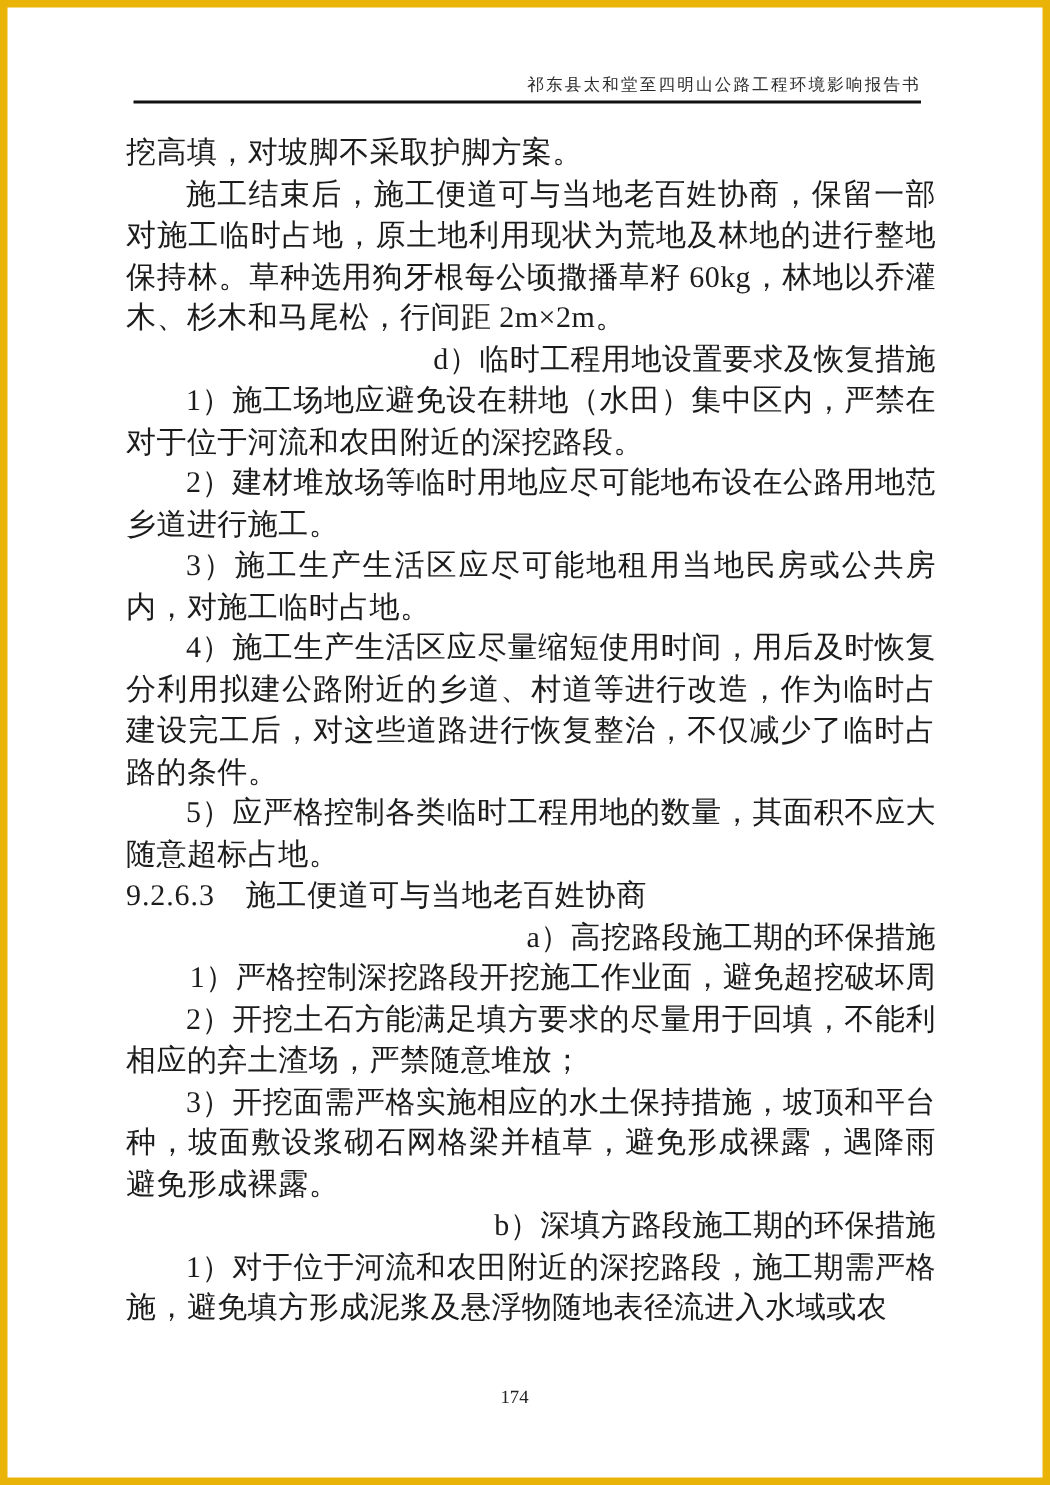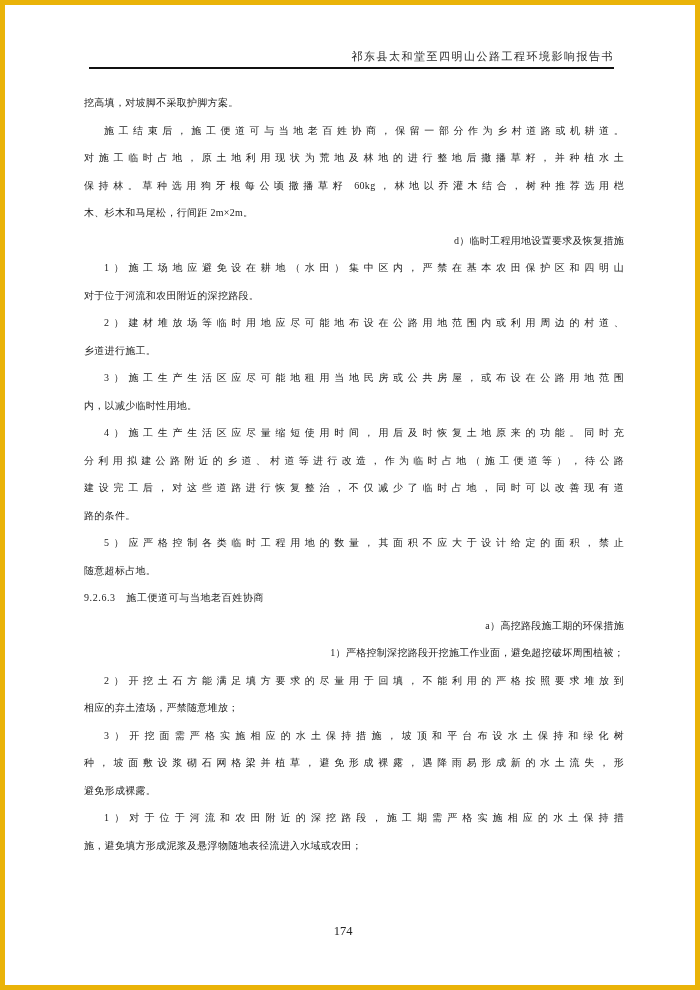--- a/index.html
+++ b/index.html
@@ -32,21 +32,21 @@
     height: 2px;
     background: #111111;
   }
   .body-text {
     position: absolute;
     top: 84px;
     left: 79px;
     width: 540px;
   }
   .line {
-    font-size: 10px;
+    font-size: 20px;
     line-height: 27.5px;
     height: 27.5px;
     overflow: hidden;
     letter-spacing: 0.3px;
     color: #1c1c1c;
   }
   .line.indent { text-indent: 2em; text-align: right; }
   .line.justify {
     text-align: justify;
     text-align-last: justify;
@@ -73,32 +73,33 @@
       <div class="line indent justify">施工结束后，施工便道可与当地老百姓协商，保留一部分作为乡村道路或机耕道。</div>
       <div class="line justify">对施工临时占地，原土地利用现状为荒地及林地的进行整地后撒播草籽，并种植水土</div>
       <div class="line justify">保持林。草种选用狗牙根每公顷撒播草籽 60kg，林地以乔灌木结合，树种推荐选用桤</div>
       <div class="line">木、杉木和马尾松，行间距 2m×2m。</div>
       <div class="line indent">d）临时工程用地设置要求及恢复措施</div>
       <div class="line indent justify">1）施工场地应避免设在耕地（水田）集中区内，严禁在基本农田保护区和四明山</div>
       <div class="line">对于位于河流和农田附近的深挖路段。</div>
       <div class="line indent justify">2）建材堆放场等临时用地应尽可能地布设在公路用地范围内或利用周边的村道、</div>
       <div class="line">乡道进行施工。</div>
       <div class="line indent justify">3）施工生产生活区应尽可能地租用当地民房或公共房屋，或布设在公路用地范围</div>
-      <div class="line">内，以减少临时性用地。</div>
+      <div class="line">内，对施工临时占地。</div>
       <div class="line indent justify">4）施工生产生活区应尽量缩短使用时间，用后及时恢复土地原来的功能。同时充</div>
       <div class="line justify">分利用拟建公路附近的乡道、村道等进行改造，作为临时占地（施工便道等），待公路</div>
       <div class="line justify">建设完工后，对这些道路进行恢复整治，不仅减少了临时占地，同时可以改善现有道</div>
       <div class="line">路的条件。</div>
       <div class="line indent justify">5）应严格控制各类临时工程用地的数量，其面积不应大于设计给定的面积，禁止</div>
       <div class="line">随意超标占地。</div>
       <div class="line heading">9.2.6.3　施工便道可与当地老百姓协商</div>
       <div class="line indent">a）高挖路段施工期的环保措施</div>
       <div class="line indent">1）严格控制深挖路段开挖施工作业面，避免超挖破坏周围植被；</div>
       <div class="line indent justify">2）开挖土石方能满足填方要求的尽量用于回填，不能利用的严格按照要求堆放到</div>
       <div class="line">相应的弃土渣场，严禁随意堆放；</div>
       <div class="line indent justify">3）开挖面需严格实施相应的水土保持措施，坡顶和平台布设水土保持和绿化树</div>
       <div class="line justify">种，坡面敷设浆砌石网格梁并植草，避免形成裸露，遇降雨易形成新的水土流失，形</div>
       <div class="line">避免形成裸露。</div>
+      <div class="line indent">b）深填方路段施工期的环保措施</div>
       <div class="line indent justify">1）对于位于河流和农田附近的深挖路段，施工期需严格实施相应的水土保持措</div>
       <div class="line">施，避免填方形成泥浆及悬浮物随地表径流进入水域或农田；</div>
     </div>
   <div class="footer">174</div>
 </div>
 
 </body></html>

